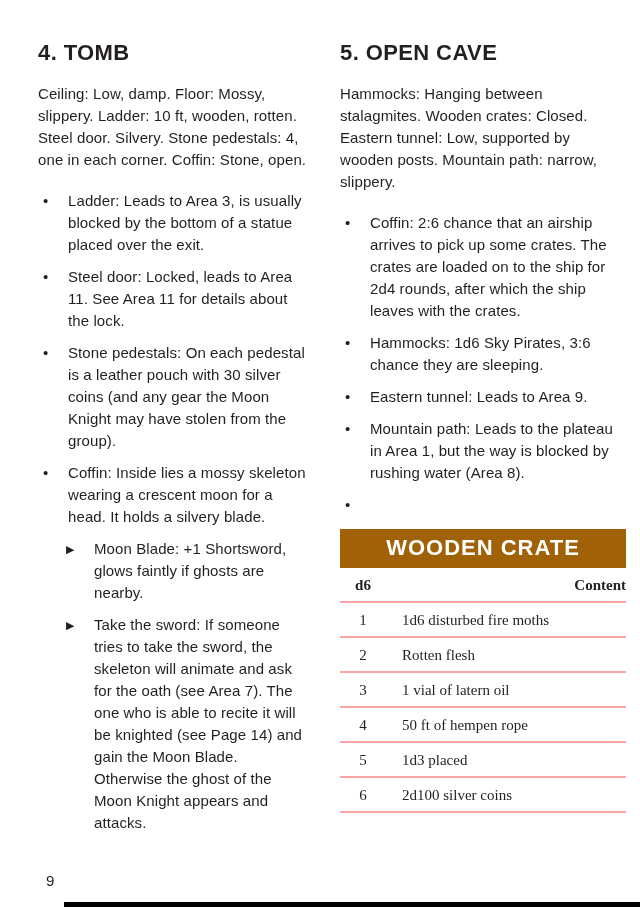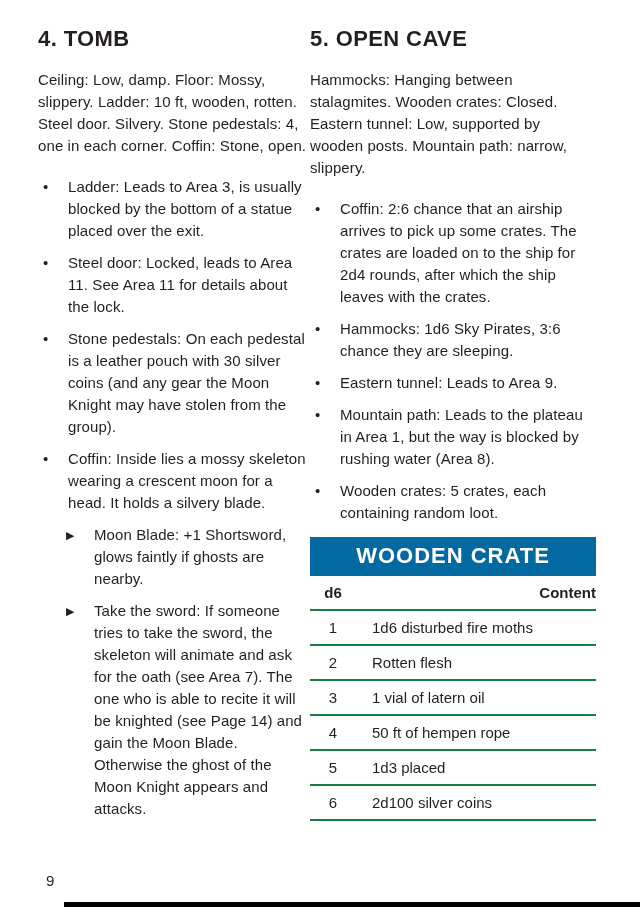--- a/index.html
+++ b/index.html
@@ -7,22 +7,22 @@
     width: 640px; height: 907px;
     background: #ffffff;
     font-family: "Liberation Sans", "DejaVu Sans", sans-serif;
     color: #231f20;
     position: relative;
     overflow: hidden;
   }
   .page { position: absolute; inset: 0; }
   .columns {
     display: flex;
-    padding: 26px 30px 0 38px;
-    gap: 0;
+    padding: 40px 30px 0 38px;
+    gap: 30px;
   }
   .col { flex: none; }
   .col-left  { width: 272px; }
   .col-right { width: 286px; }
 
   .section-heading {
     font-size: 22px;
     font-weight: 700;
     letter-spacing: 0.4px;
     margin: 0 0 17px 0;
@@ -45,40 +45,41 @@
   }
   .bullet-body { flex: 1; }
   ul.sub-bullets { margin-left: 28px; margin-top: 10px; }
   li.sub-bullet { display: flex; margin-bottom: 10px; }
   .tri-marker {
     flex: none; width: 28px;
     font-size: 11px; line-height: 22px;
   }
 
   .table-title-bar {
-    background: #0369a1;
+    background: #a16207;
     color: #ffffff;
     text-align: center;
     font-size: 22px;
     font-weight: 700;
     letter-spacing: 1px;
     padding: 6px 0 7px 0;
     margin-top: 13px;
   }
   table.crate-table {
     width: 100%;
     border-collapse: collapse;
     font-size: 15px;
     color: #231f20;
   }
   table.crate-table th, table.crate-table td {
-    border-bottom: 2px solid #15803d;
+    border-bottom: 2px solid #fca5a5;
     padding: 8px 0 7px 0;
     line-height: 18px;
     vertical-align: middle;
+    font-family: Liberation Serif, serif;
   }
   table.crate-table th { font-weight: 700; text-align: right; }
   .roll-col { width: 46px; text-align: center !important; }
   .content-col { padding-left: 16px !important; }
   th.roll-col { text-align: center !important; }
 
   .page-number {
     position: absolute;
     left: 46px; top: 872px;
     font-size: 15px;
@@ -148,21 +149,20 @@
         <li class="bullet">
           <span class="bullet-marker">•</span>
           <span class="bullet-body"><span class="b">Eastern tunnel:</span><span> Leads to </span><span class="b">Area 9</span><span>.</span></span>
         </li>
         <li class="bullet">
           <span class="bullet-marker">•</span>
           <span class="bullet-body"><span class="b">Mountain path:</span><span> Leads to the plateau in </span><span class="b">Area 1</span><span>, but the way is blocked by rushing water (</span><span class="b">Area 8</span><span>).</span></span>
         </li>
         <li class="bullet">
           <span class="bullet-marker">•</span>
-          <span class="bullet-body"><span class="b">Wooden crates:</span><span> 5 crates, each containing random loot.</span></span>
         </li>
       </ul>
 
       <div class="table-title-bar">WOODEN CRATE</div>
 
       <table class="crate-table">
         <thead>
           <tr>
             <th class="roll-col">d6</th>
             <th class="content-col">Content</th>

